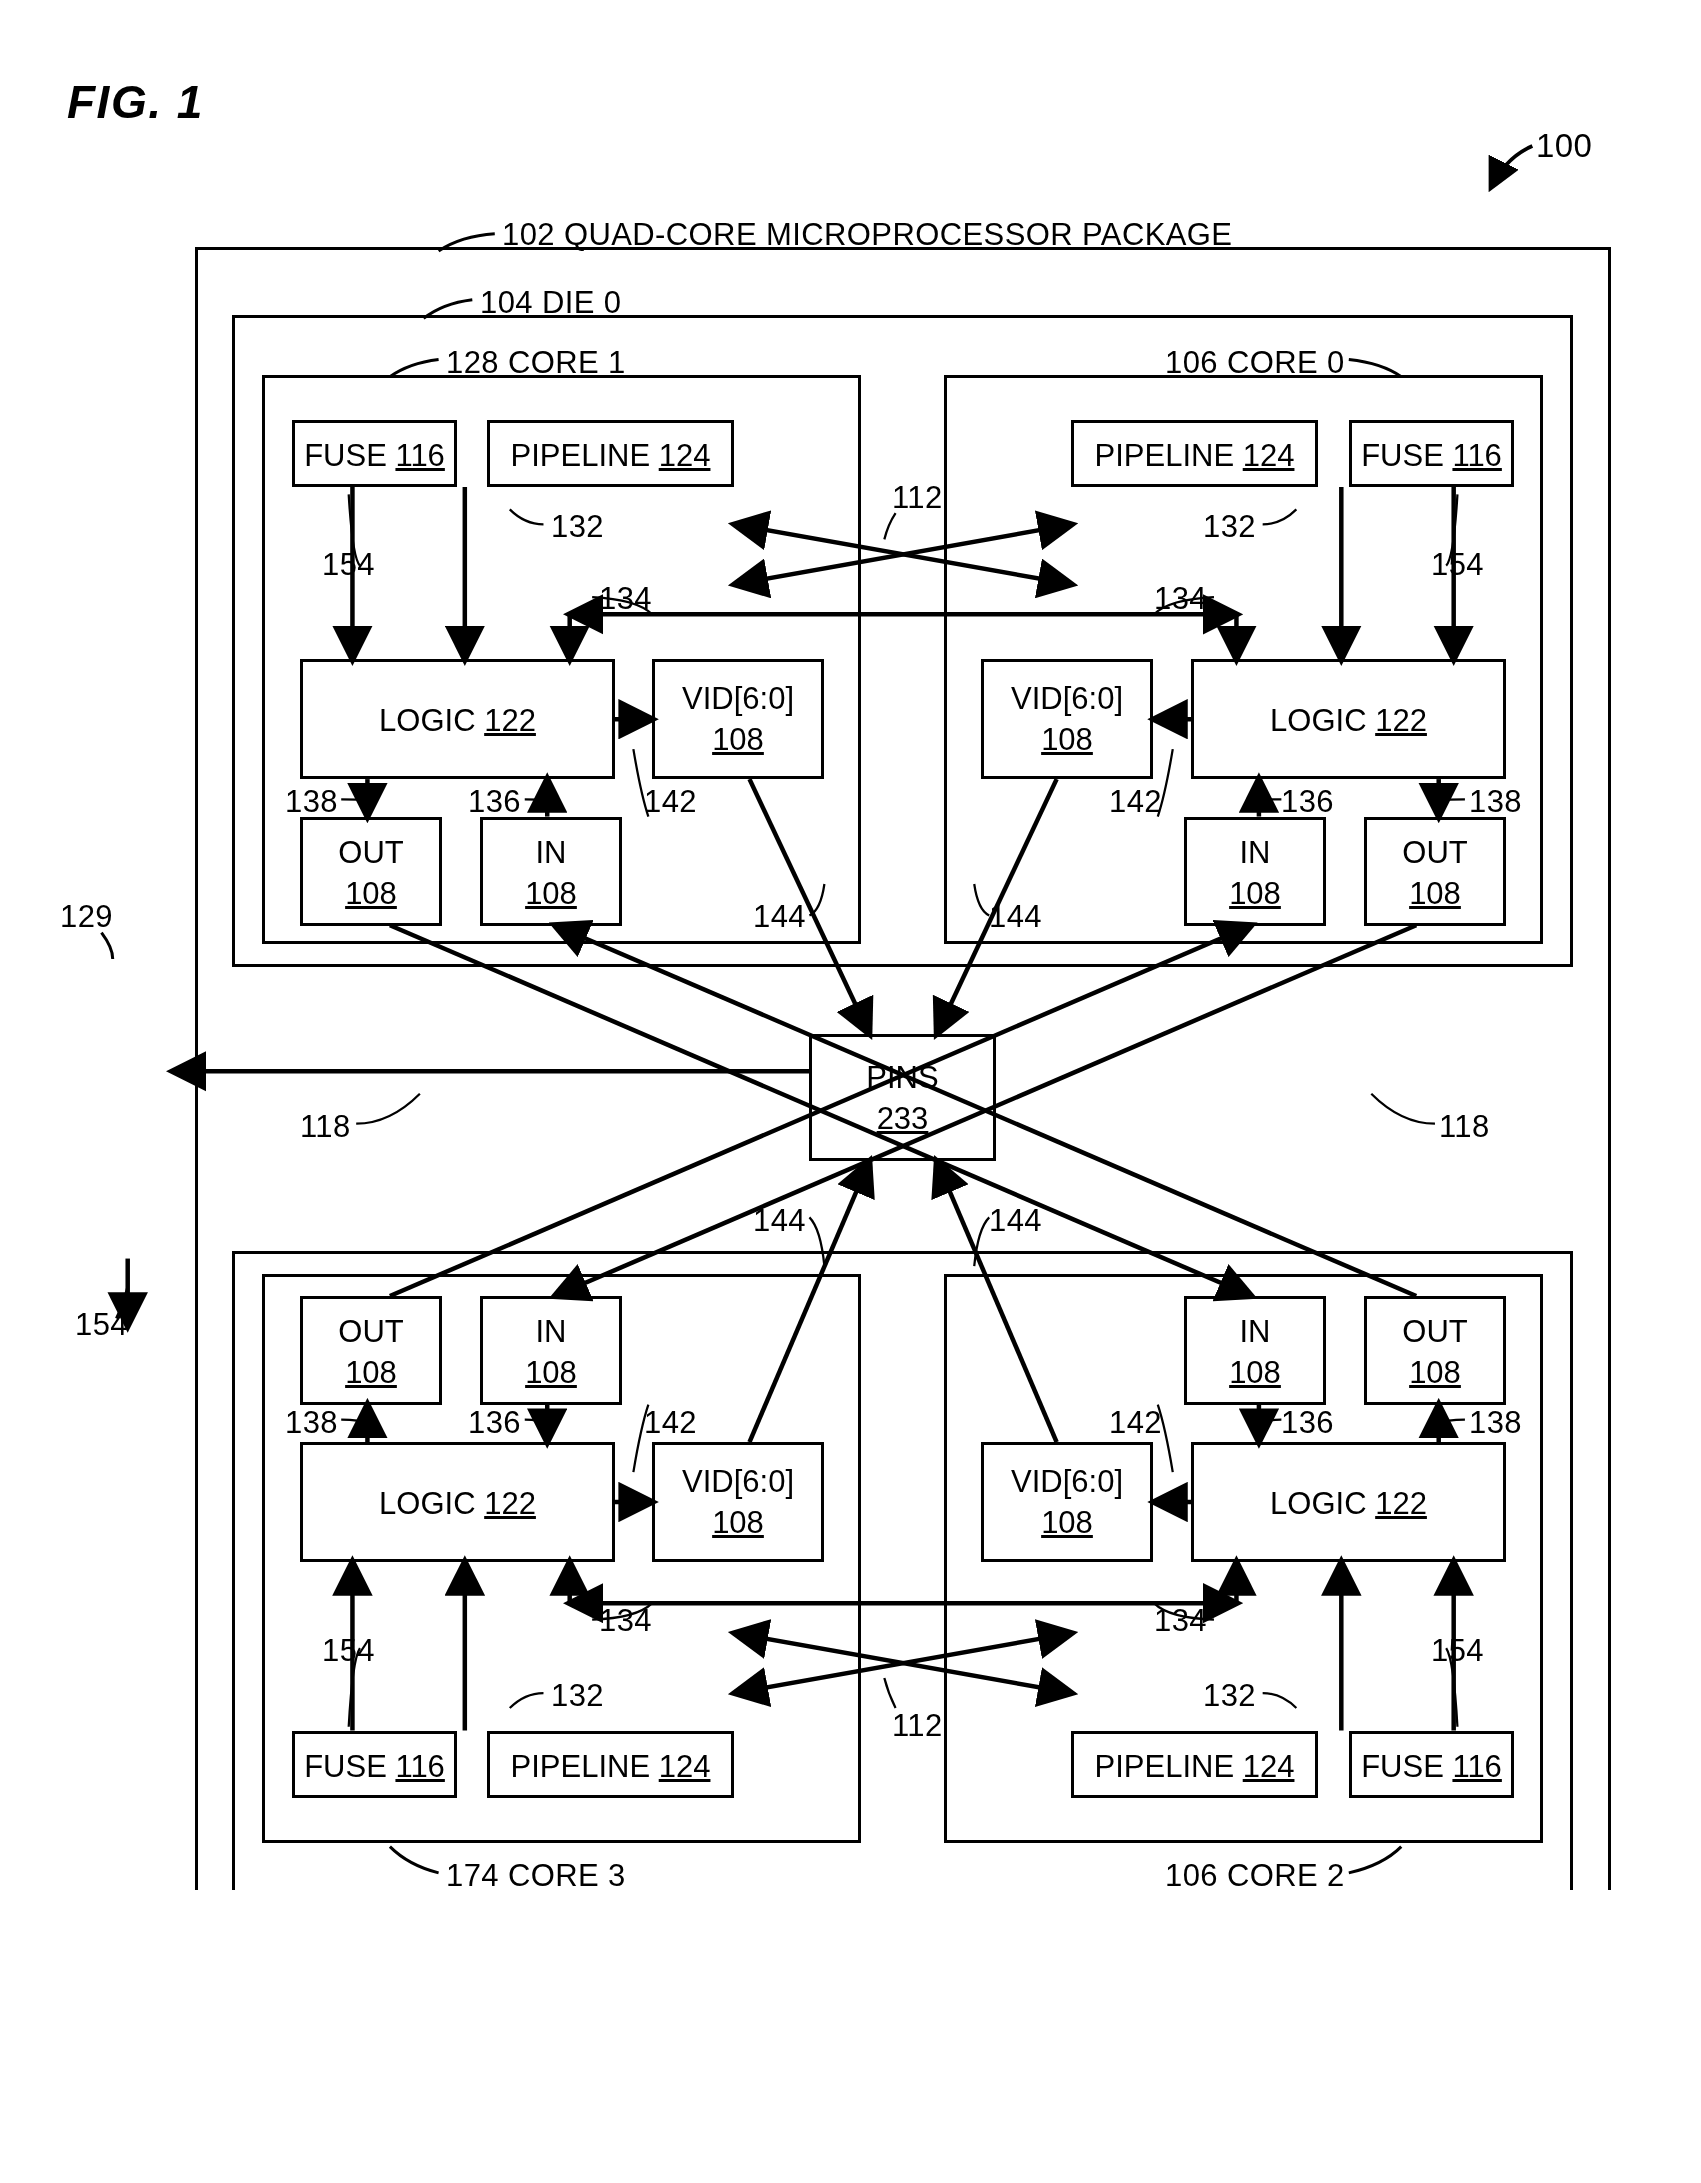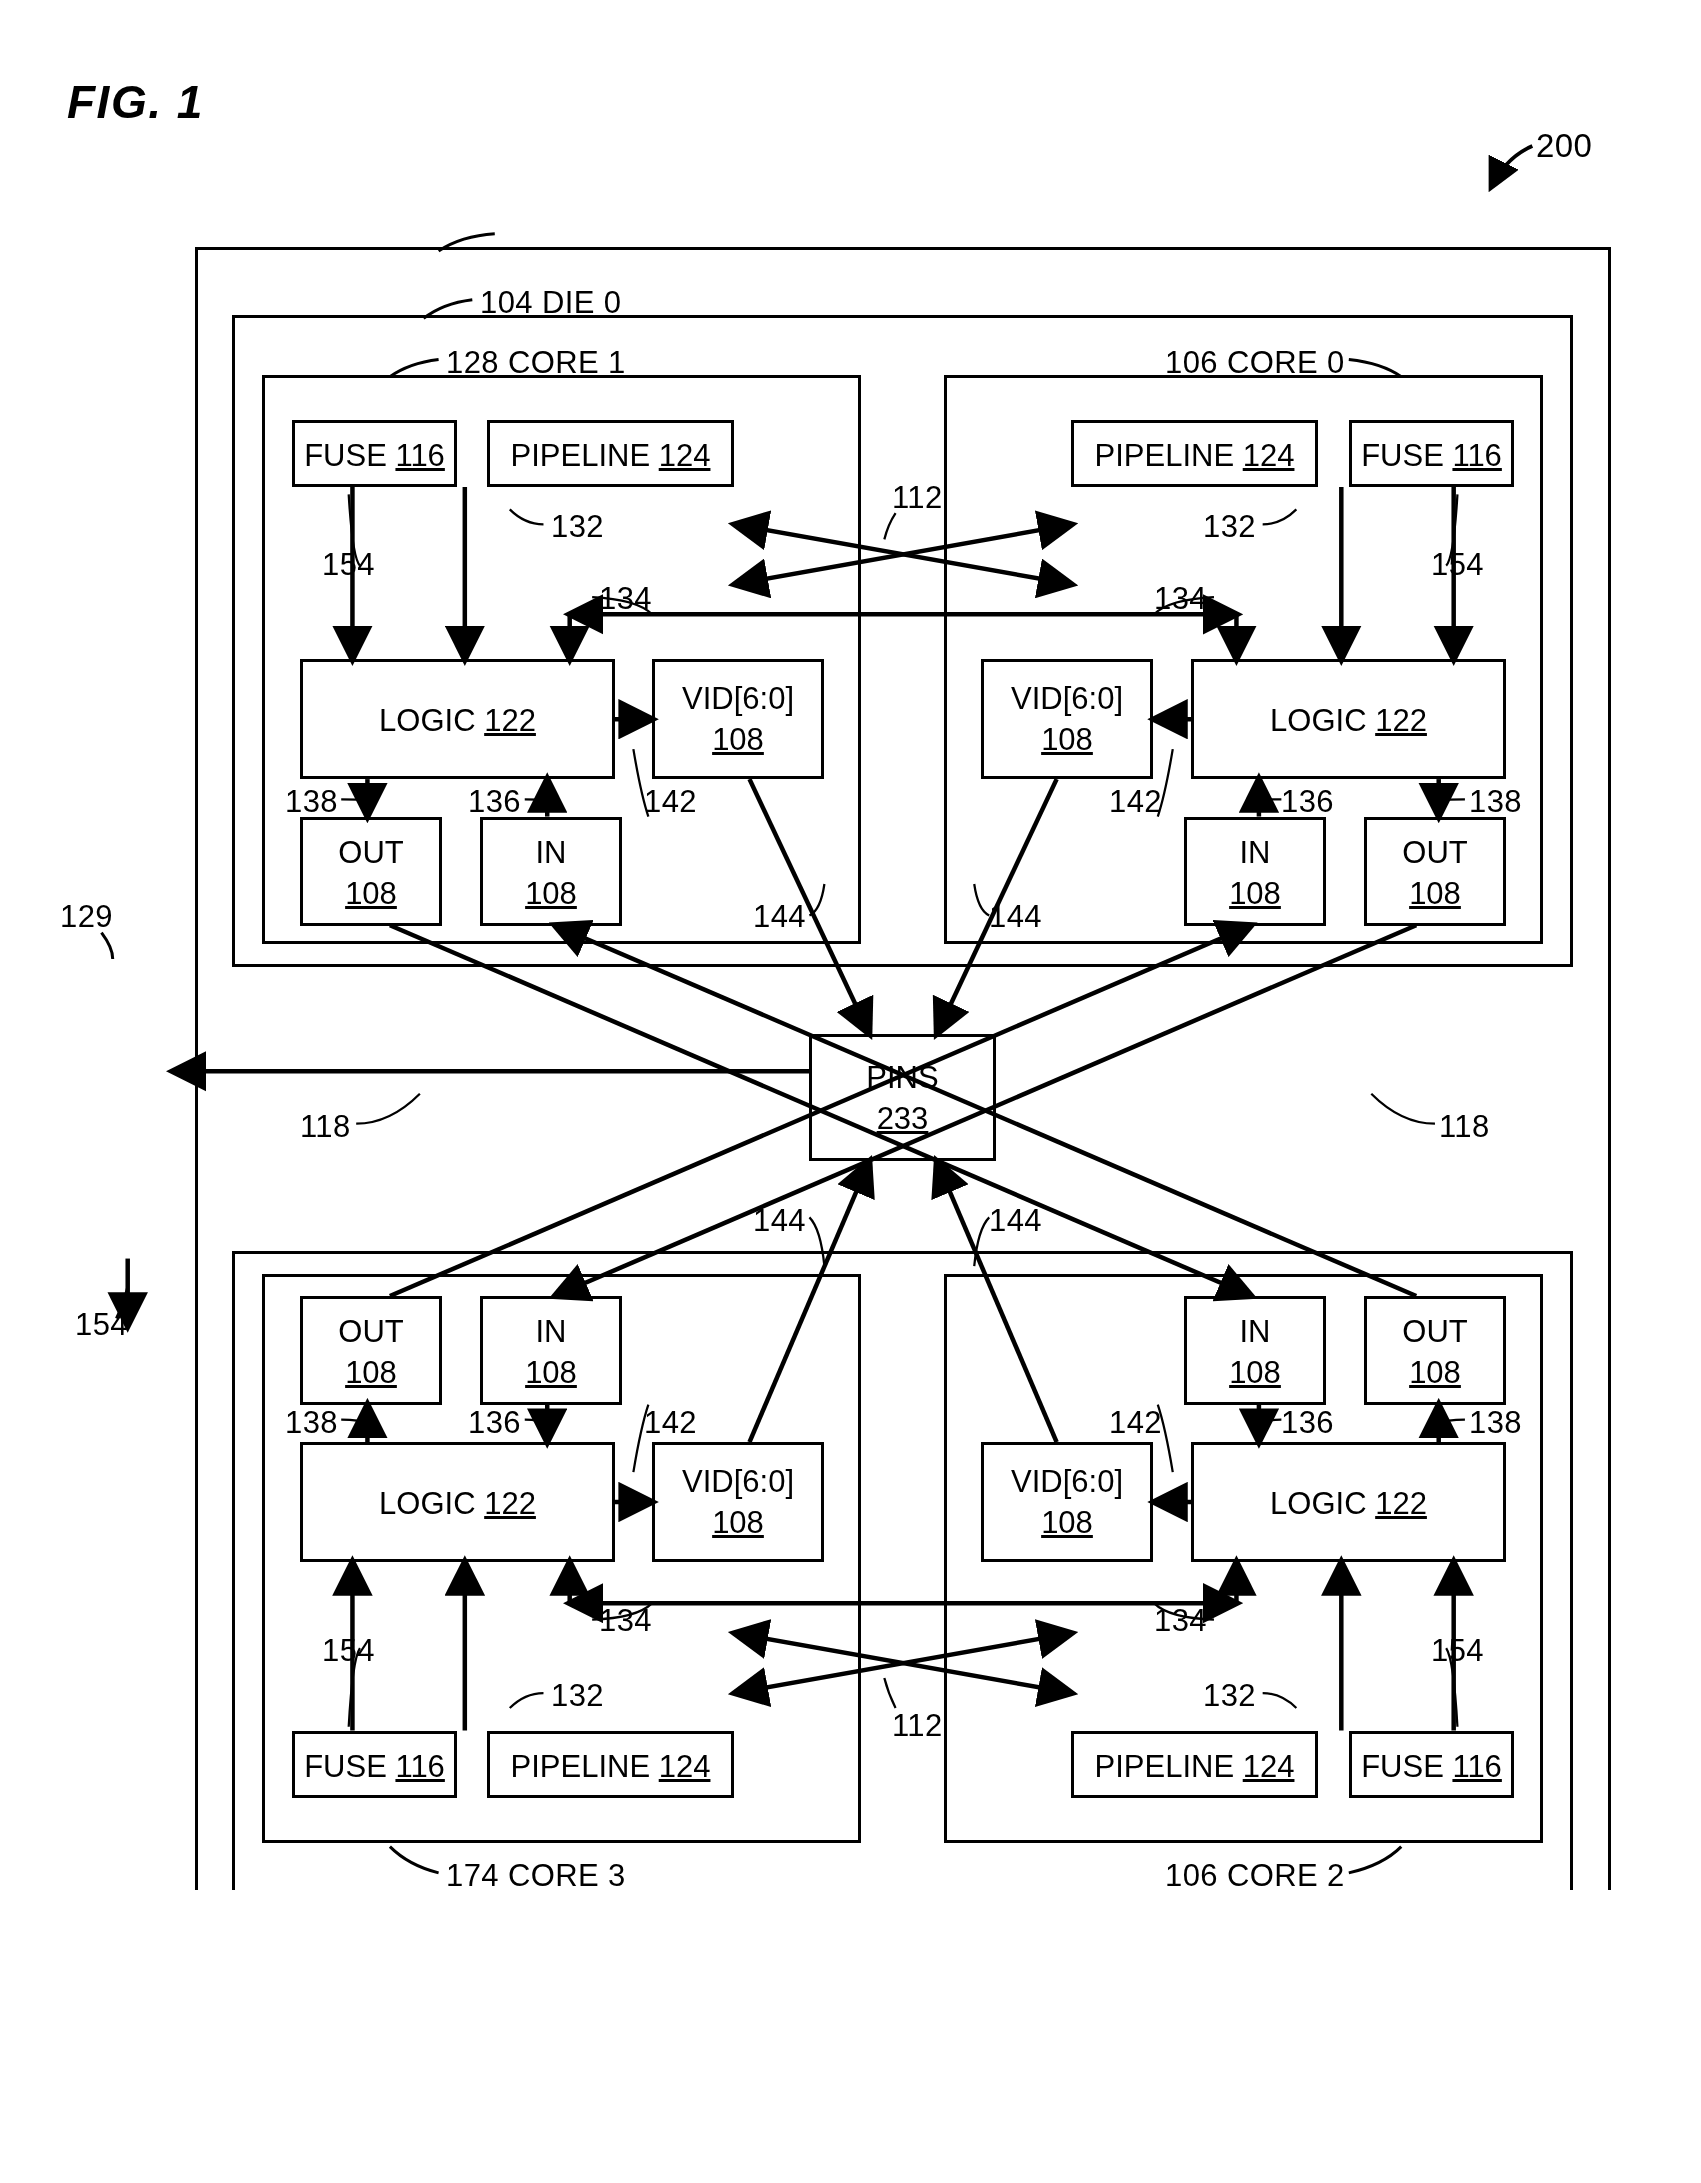--- a/index.html
+++ b/index.html
@@ -50,23 +50,24 @@
     pointer-events: none;
   }
 </style>
 </head>
 <body>
 
 <div class="stage">
 
   <div class="label label-xl" style="left:67px; top:75px;">FIG. 1</div>
 
-  <div class="label" style="left:1536px; top:127px; font-size:33px;">200</div>
+  <div class="label" style="left:1536px; top:127px; font-size:33px;">100</div>
 
   <div class="box nobg" style="left:195px; top:247px; width:1416px; height:1873px;"></div>
+  <div class="label" style="left:502px; top:217px;">102 QUAD-CORE MICROPROCESSOR PACKAGE</div>
 
   <div class="box nobg" style="left:232px; top:315px; width:1341px; height:652px;"></div>
   <div class="label" style="left:480px; top:285px;">104 DIE 0</div>
 
   <div class="box nobg" style="left:232px; top:1251px; width:1341px; height:652px;"></div>
   <div class="label" style="left:569px; top:1918px;">104 DIE 1</div>
 
   <div class="box nobg" style="left:262px; top:375px; width:599px; height:569px;"></div>
   <div class="label" style="left:446px; top:345px;">128 CORE 1</div>
 

